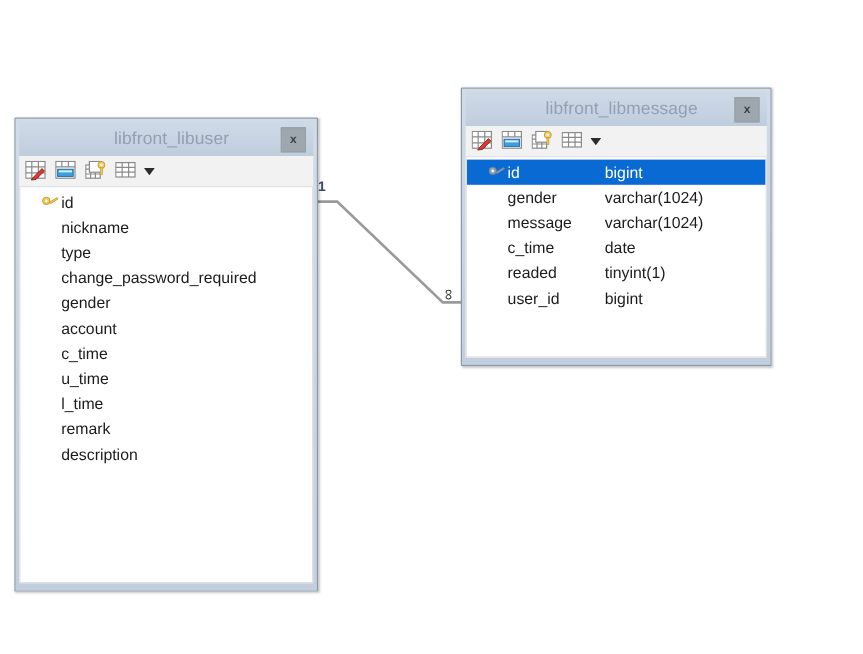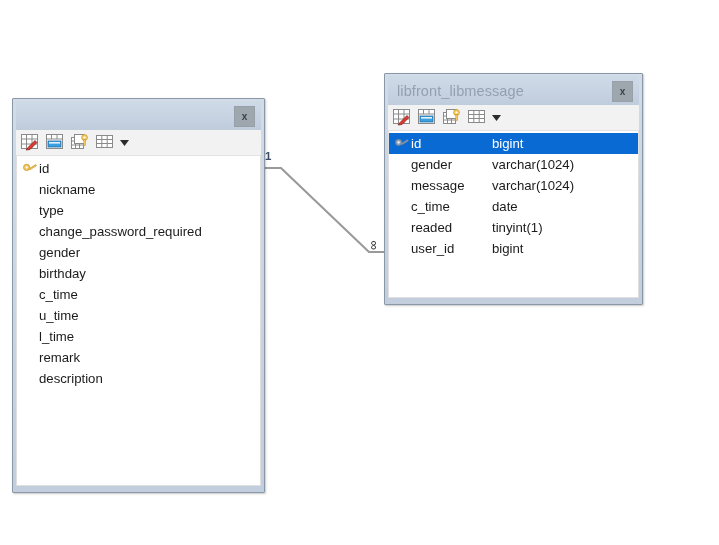--- a/index.html
+++ b/index.html
@@ -45,20 +45,21 @@
   }
 
   
   .entity-title {
     height: 29px;
     flex: 0 0 29px;
     position: relative;
     display: flex;
     align-items: center;
     background: linear-gradient(to bottom, #cfdae7 0%, #c7d3e2 55%, #bfccdc 100%);
+    justify-content: center;
   }
   .entity-title-text {
     font-size: 14.5px;
     color: #93a0b0;
     letter-spacing: 0.1px;
     padding-left: 9px;
     white-space: nowrap;
     user-select: none;
   }
   .close-btn {
@@ -117,21 +118,21 @@
     border-top: none;
     overflow: hidden;
     padding-top: 2px;
   }
   .col-row {
     height: 21px;
     display: flex;
     align-items: center;
     font-size: 13.2px;
     color: #1b1b1b;
-    padding-left: 4px;
+    padding-left: 16px;
     white-space: nowrap;
     user-select: none;
   }
   .col-row.selected {
     background: #0a6ad4;
     color: #ffffff;
   }
   .col-icon {
     width: 18px;
     flex: 0 0 18px;
@@ -180,20 +181,21 @@
   <svg id="relation" viewBox="0 0 719 545" xmlns="http://www.w3.org/2000/svg">
     <polyline points="265,168 281,168 369,252 385,252" fill="none" stroke="#9a9a9a" stroke-width="2.2" stroke-linejoin="miter" stroke-linecap="butt"></polyline>
   </svg>
   <div class="card-label" style="left:265px; top:150px;">1</div>
   <div class="card-label inf" style="left:370px; top:238px;">∞</div>
 
   <div class="entity e-user" style="left:12px; top:98px; width:253px; height:395px;">
     <div class="entity-inner">
 
       <div class="entity-title">
+        <span class="entity-title-text">libfront_libuser</span>
         <div class="close-btn">x</div>
       </div>
 
       <div class="entity-toolbar">
         <div class="tbtn">
           <svg width="19" height="17" viewBox="0 0 19 17">
             <rect x="0.5" y="0.5" width="16" height="14" fill="#ffffff" stroke="#8a8a8a"></rect>
             <line x1="0.5" y1="5" x2="16.5" y2="5" stroke="#8a8a8a"></line>
             <line x1="0.5" y1="10" x2="16.5" y2="10" stroke="#8a8a8a"></line>
             <line x1="5.5" y1="0.5" x2="5.5" y2="14.5" stroke="#8a8a8a"></line>
@@ -263,21 +265,21 @@
           <div class="col-row">
             <span class="col-icon"></span>
             <span class="col-name">change_password_required</span>
           </div>
           <div class="col-row">
             <span class="col-icon"></span>
             <span class="col-name">gender</span>
           </div>
           <div class="col-row">
             <span class="col-icon"></span>
-            <span class="col-name">birthday</span>
+            <span class="col-name">account</span>
           </div>
           <div class="col-row">
             <span class="col-icon"></span>
             <span class="col-name">c_time</span>
           </div>
           <div class="col-row">
             <span class="col-icon"></span>
             <span class="col-name">u_time</span>
           </div>
           <div class="col-row">

